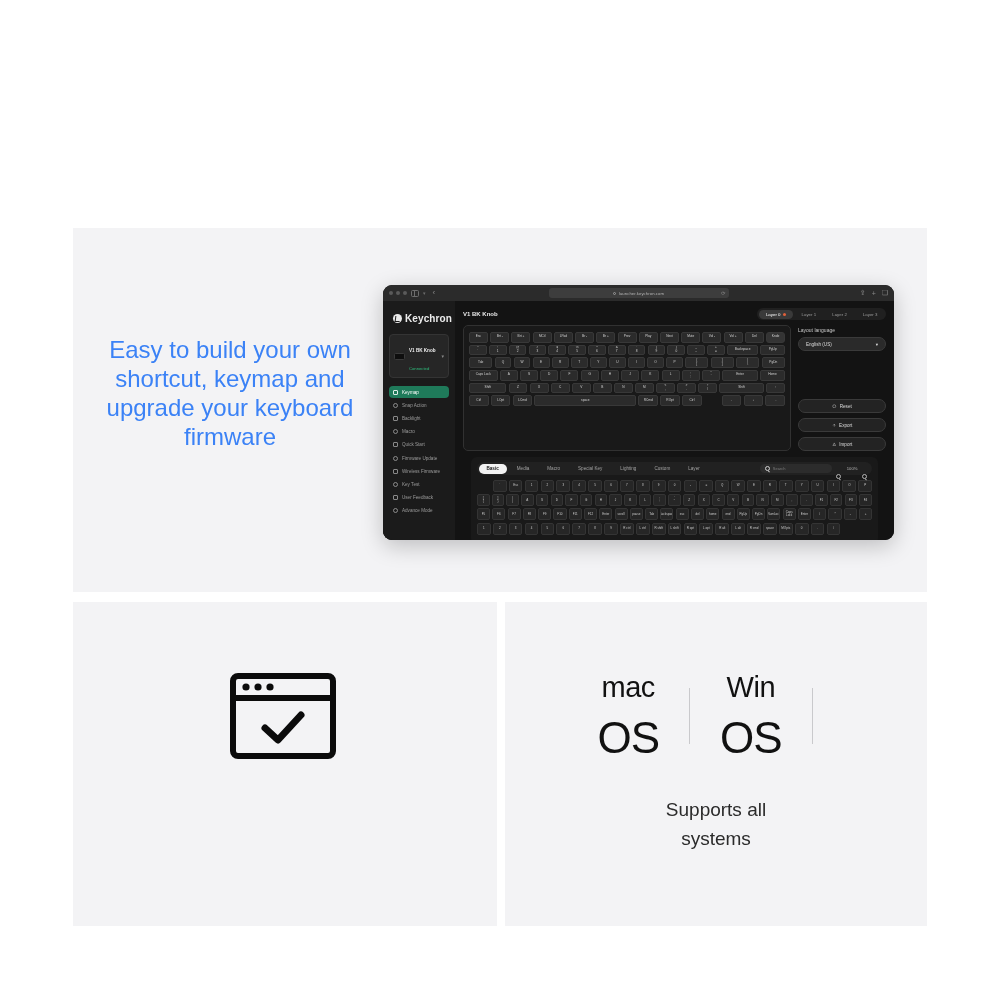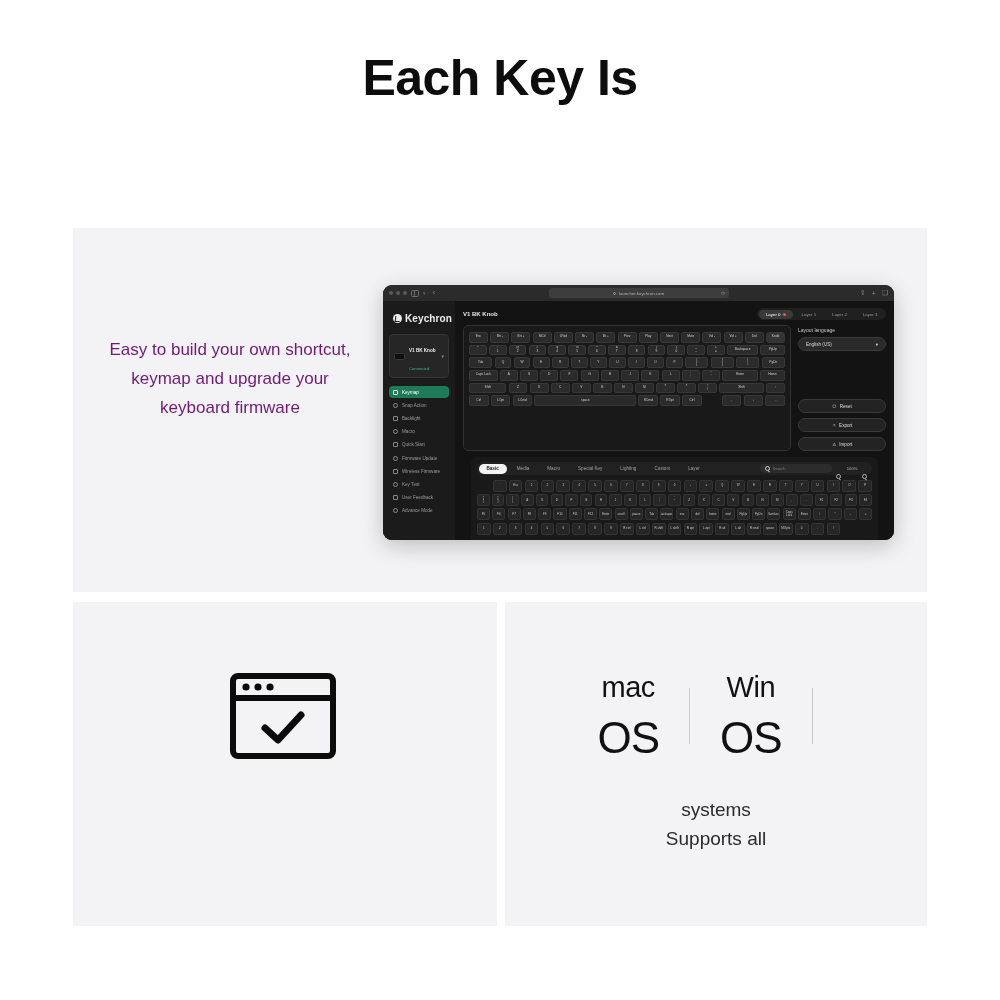--- a/index.html
+++ b/index.html
@@ -31,22 +31,22 @@
     position: absolute; left: 0; width: 100%;
     text-align: center; color: #2b2b2b;
     font-size: 19px; line-height: 29px;
   }
   #cap-left  { top: 795px; }
   #cap-right { top: 795px; }
 
   
   .blurb {
     position: absolute; left: 100px; top: 335px; width: 260px;
-    text-align: center; color: #701a75;
-    font-size: 17px; line-height: 29px;
+    text-align: center; color: #3b82f6;
+    font-size: 24px; line-height: 29px;
   }
 
   
   .browser {
     position: absolute; left: 383px; top: 285px;
     width: 511px; height: 255px;
     background: #131313; border-radius: 9px;
     overflow: hidden;
     box-shadow: 0 6px 22px rgba(0,0,0,.22);
     color: #cfcfcf;
@@ -200,21 +200,20 @@
   .os-lg { font-size:44px; font-weight:400; letter-spacing:-1px; margin-top:14px; }
   .os-single { font-size:44px; font-weight:400; letter-spacing:-1px; }
   .osdiv { width:1px; height:56px; background:#c9c9cc; margin:0 22px; }
 </style>
 </head>
 <body>
 
 <div class="page">
 
   <div class="heading">
-    <span>Each Key Is</span>
   </div>
 
   <div class="card" id="card-top"></div>
 
   <div class="blurb">Easy to build your own shortcut, keymap and upgrade your keyboard firmware</div>
 
   <div class="browser">
     <div class="titlebar">
       <div class="dots">
         <span class="dot"></span>
@@ -994,17 +993,17 @@
         <div class="os-lg">OS</div>
       </div>
       <div class="osdiv"></div>
       <div class="osblock">
         <div class="os-sm">Win</div>
         <div class="os-lg">OS</div>
       </div>
       <div class="osdiv"></div>
     </div>
   <div class="card-caption" id="cap-right" style="left:505px;width:422px;">
+      <div>Supports all</div>
       <div>systems</div>
-      <div>Supports all</div>
     </div>
 
 </div>
 
 </body></html>

